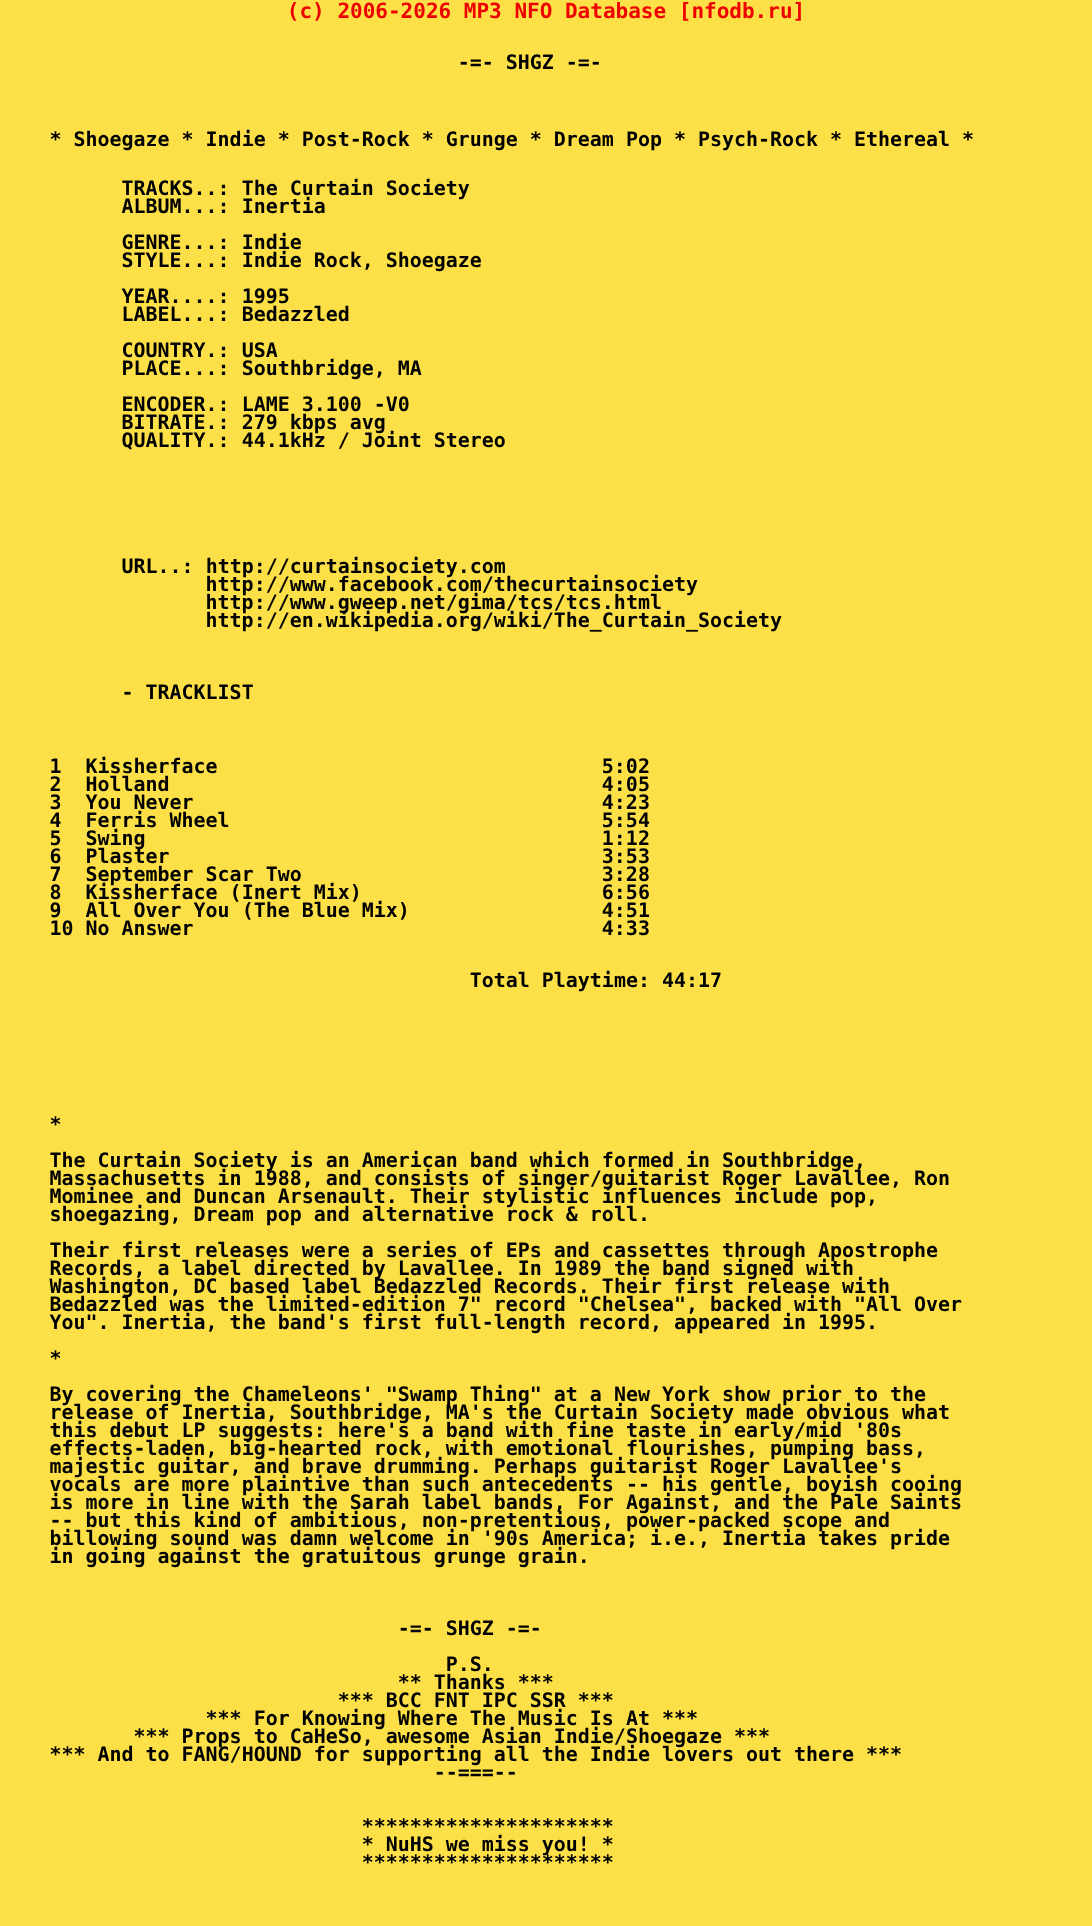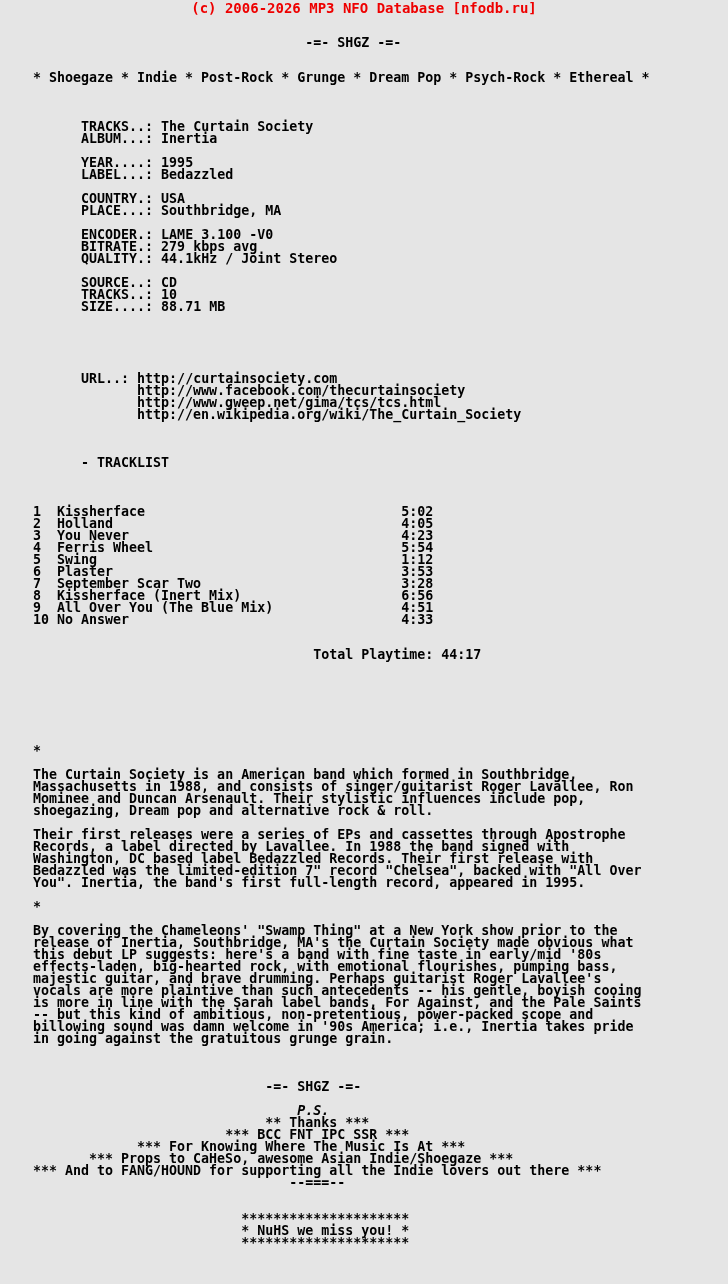--- a/index.html
+++ b/index.html
@@ -6,81 +6,80 @@
   body { width: 728px; height: 1284px; overflow: hidden; }
   .nfo {
     position: relative;
     width: 728px;
     height: 1284px;
     font-family: "DejaVu Sans Mono", "Liberation Mono", monospace;
     font-weight: bold;
     font-size: 13.3px;
     line-height: 12px;
     color: #000000;
-    background: #e5e5e5;
+    background: #fde047;
   }
   .line { white-space: pre; height: 12px; }
   .sec { position: absolute; left: 33px; }
   .copyright {
     position: absolute;
     left: 0;
     width: 728px;
     text-align: center;
     color: var(--red, #ee0000);
     font-size: 14px;
     height: 14px;
     white-space: pre;
   }
   .pad6 { padding-left: 6ch; }
   .ind7  { margin-left: 7ch; }
   .ind13 { margin-left: 13ch; }
   .ind24 { margin-left: 24ch; }
   .ind26 { margin-left: 26ch; }
   .ind29 { margin-left: 29ch; }
   .ind32 { margin-left: 32ch; }
-  .ind33 { margin-left: 33ch; font-style: italic; }
+  .ind33 { margin-left: 33ch; }
   .ind34 { margin-left: 34ch; }
   .ind35 { margin-left: 35ch; }
   .info-group { margin-bottom: 12px; }
   .track-row { position: relative; }
   .t-num { display: inline-block; width: 3ch; }
   .t-time { position: absolute; left: 46ch; top: 0; }
 </style>
 </head>
 <body>
 
 <div class="nfo">
   <div class="copyright" style="top:2px">(c) 2006-2026 MP3 NFO Database [nfodb.ru]</div>
 
   <div class="sec line ind34" style="top:37px">-=- SHGZ -=-</div>
 
-  <div class="sec line" style="top:72px">* Shoegaze * Indie * Post-Rock * Grunge * Dream Pop * Psych-Rock * Ethereal *</div>
+  <div class="sec line" style="top:88px">* Shoegaze * Indie * Post-Rock * Grunge * Dream Pop * Psych-Rock * Ethereal *</div>
 
   <div class="sec pad6" style="top:121px" id="infoblock">
       <div class="info-group">
         <div class="line"><span>TRACKS..:</span> <span>The Curtain Society</span></div>
         <div class="line"><span>ALBUM...:</span> <span>Inertia</span></div>
+      </div>
+      <div class="info-group">
+        <div class="line"><span>GENRE...:</span> <span>Indie</span></div>
+        <div class="line"><span>STYLE...:</span> <span>Indie Rock, Shoegaze</span></div>
       </div>
       <div class="info-group">
         <div class="line"><span>YEAR....:</span> <span>1995</span></div>
         <div class="line"><span>LABEL...:</span> <span>Bedazzled</span></div>
       </div>
       <div class="info-group">
         <div class="line"><span>COUNTRY.:</span> <span>USA</span></div>
         <div class="line"><span>PLACE...:</span> <span>Southbridge, MA</span></div>
       </div>
       <div class="info-group">
         <div class="line"><span>ENCODER.:</span> <span>LAME 3.100 -V0</span></div>
         <div class="line"><span>BITRATE.:</span> <span>279 kbps avg</span></div>
         <div class="line"><span>QUALITY.:</span> <span>44.1kHz / Joint Stereo</span></div>
-      </div>
-      <div class="info-group">
-        <div class="line"><span>SOURCE..:</span> <span>CD</span></div>
-        <div class="line"><span>TRACKS..:</span> <span>10</span></div>
-        <div class="line"><span>SIZE....:</span> <span>88.71 MB</span></div>
       </div>
     </div>
 
   <div class="sec pad6" style="top:373px" id="urlblock">
       <div class="line"><span>URL..:</span> <span>http://curtainsociety.com</span></div>
       <div class="line ind7"><span>http://www.facebook.com/thecurtainsociety</span></div>
       <div class="line ind7"><span>http://www.gweep.net/gima/tcs/tcs.html</span></div>
       <div class="line ind7"><span>http://en.wikipedia.org/wiki/The_Curtain_Society</span></div>
     </div>
 
@@ -106,21 +105,21 @@
 
   <div class="sec" style="top:769px">
       <div class="line">The Curtain Society is an American band which formed in Southbridge,</div>
       <div class="line">Massachusetts in 1988, and consists of singer/guitarist Roger Lavallee, Ron</div>
       <div class="line">Mominee and Duncan Arsenault. Their stylistic influences include pop,</div>
       <div class="line">shoegazing, Dream pop and alternative rock &amp; roll.</div>
     </div>
 
   <div class="sec" style="top:829px">
       <div class="line">Their first releases were a series of EPs and cassettes through Apostrophe</div>
-      <div class="line">Records, a label directed by Lavallee. In 1988 the band signed with</div>
+      <div class="line">Records, a label directed by Lavallee. In 1989 the band signed with</div>
       <div class="line">Washington, DC based label Bedazzled Records. Their first release with</div>
       <div class="line">Bedazzled was the limited-edition 7" record "Chelsea", backed with "All Over</div>
       <div class="line">You". Inertia, the band's first full-length record, appeared in 1995.</div>
     </div>
 
   <div class="sec line" style="top:901px">*</div>
 
   <div class="sec" style="top:925px">
       <div class="line">By covering the Chameleons' "Swamp Thing" at a New York show prior to the</div>
       <div class="line">release of Inertia, Southbridge, MA's the Curtain Society made obvious what</div>

